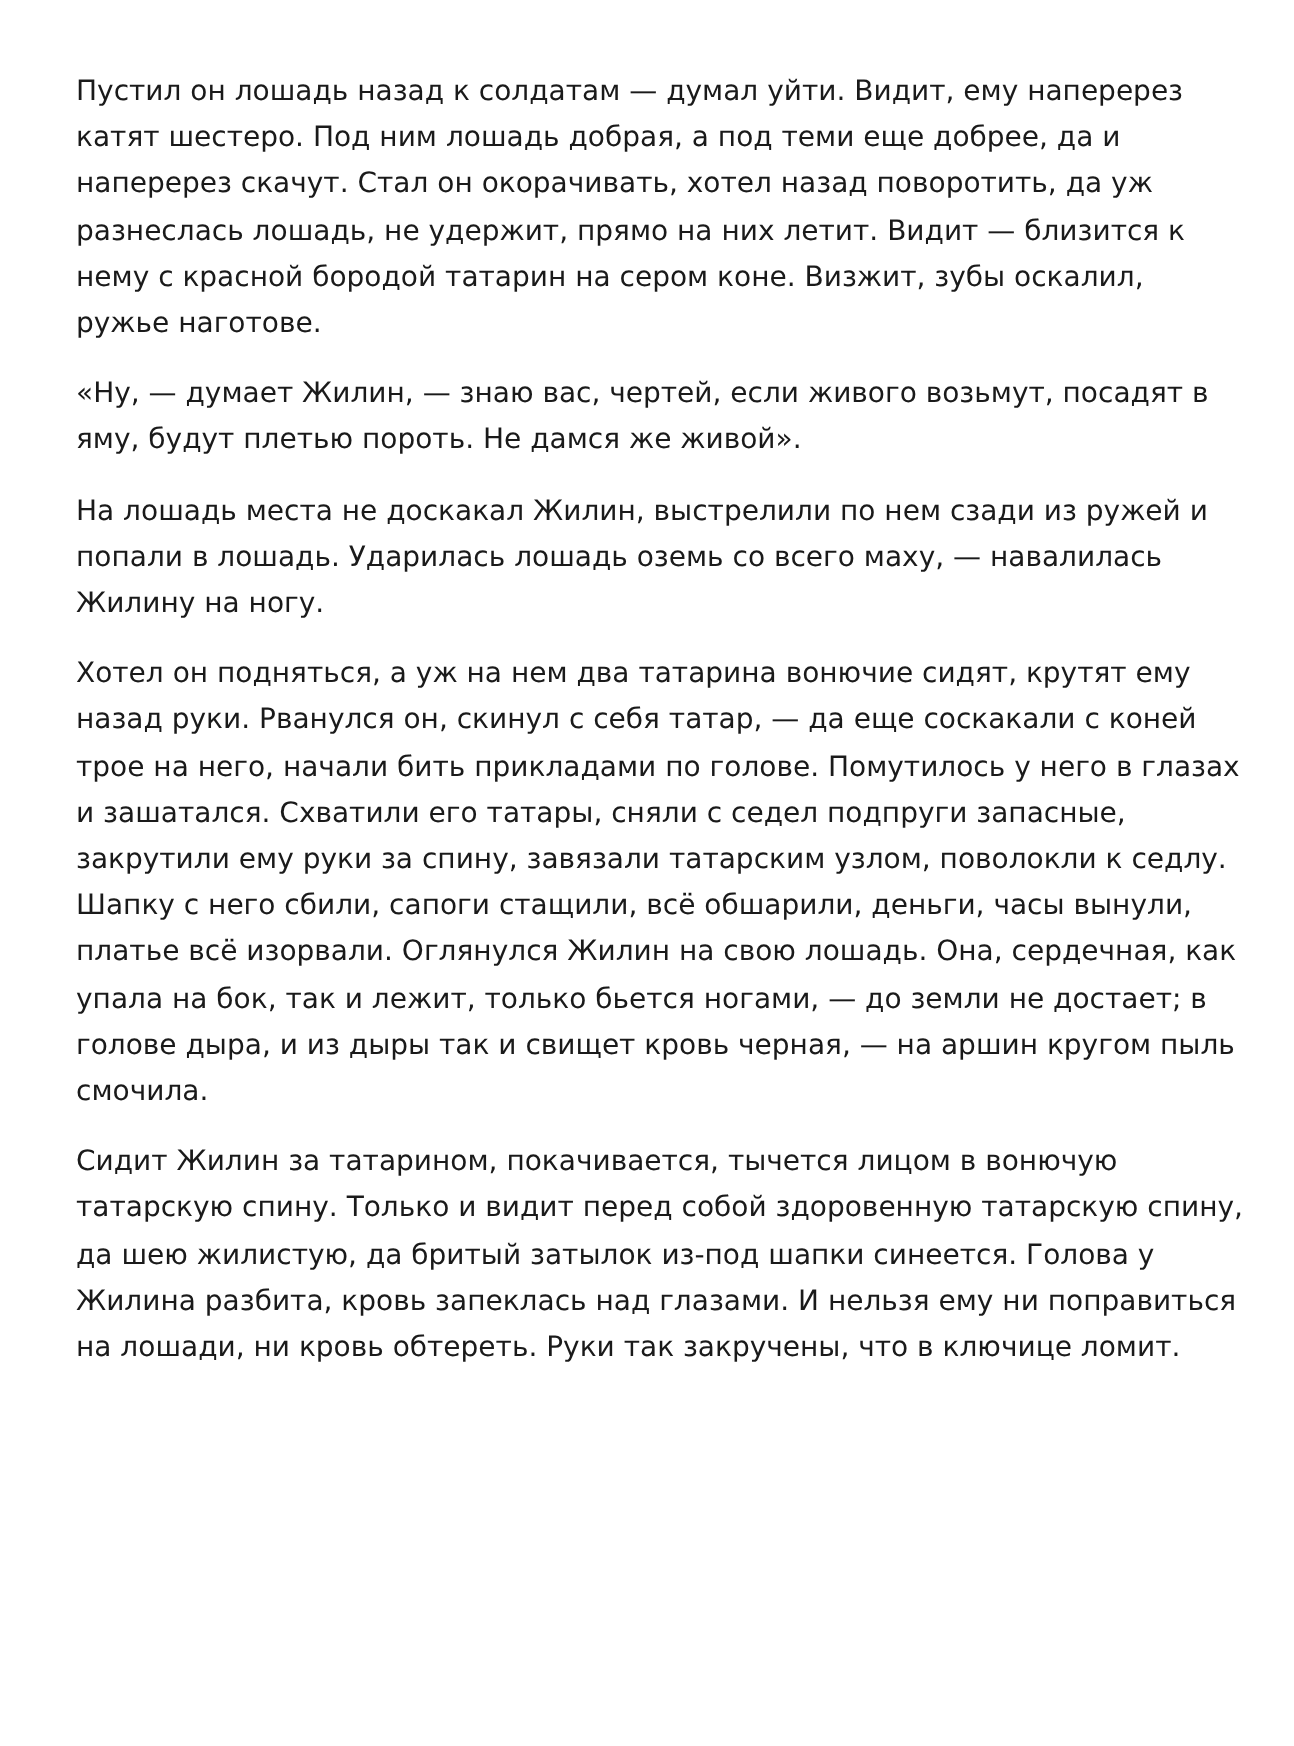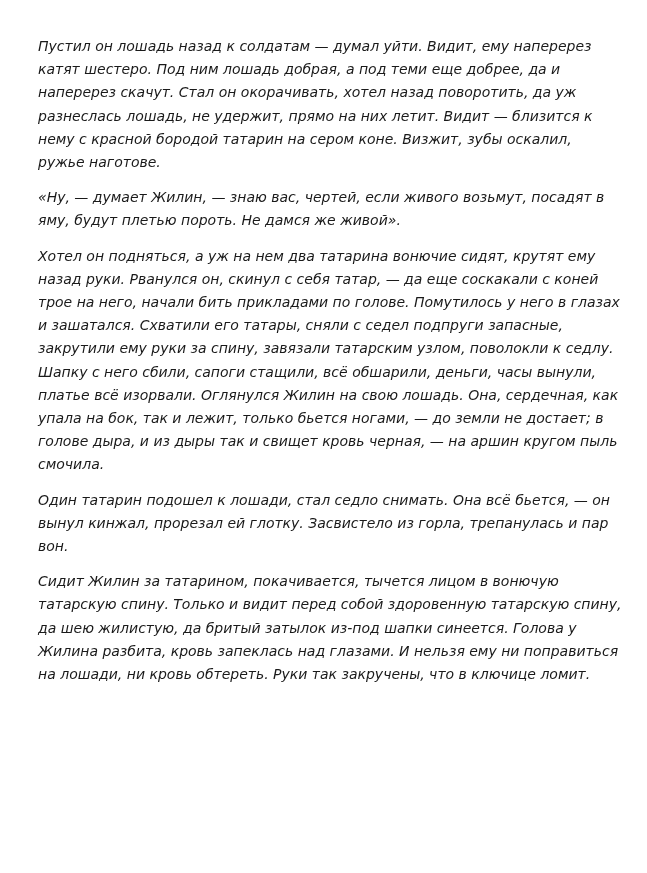--- a/index.html
+++ b/index.html
@@ -19,26 +19,25 @@
       top: 35px;
       width: 584px;
       font-family: "DejaVu Sans", sans-serif;
       font-size: 14px;
       line-height: 23.2px;
       color: #1a1a1a;
     }
     .page p {
       margin: 0 0 12px 0;
       padding: 0;
-      font-style: italic;
     }
   </style>
 </head>
 <body>
 
 <div class="page">
   <p>Пустил он лошадь назад к солдатам — думал уйти. Видит, ему наперерез катят шестеро. Под ним лошадь добрая, а под теми еще добрее, да и наперерез скачут. Стал он окорачивать, хотел назад поворотить, да уж разнеслась лошадь, не удержит, прямо на них летит. Видит — близится к нему с красной бородой татарин на сером коне. Визжит, зубы оскалил, ружье наготове.</p>
   <p>«Ну, — думает Жилин, — знаю вас, чертей, если живого возьмут, посадят в яму, будут плетью пороть. Не дамся же живой».</p>
+  <p>На лошадь места не доскакал Жилин, выстрелили по нем сзади из ружей и попали в лошадь. Ударилась лошадь оземь со всего маху, — навалилась Жилину на ногу.</p>
   <p>Хотел он подняться, а уж на нем два татарина вонючие сидят, крутят ему назад руки. Рванулся он, скинул с себя татар, — да еще соскакали с коней трое на него, начали бить прикладами по голове. Помутилось у него в глазах и зашатался. Схватили его татары, сняли с седел подпруги запасные, закрутили ему руки за спину, завязали татарским узлом, поволокли к седлу. Шапку с него сбили, сапоги стащили, всё обшарили, деньги, часы вынули, платье всё изорвали. Оглянулся Жилин на свою лошадь. Она, сердечная, как упала на бок, так и лежит, только бьется ногами, — до земли не достает; в голове дыра, и из дыры так и свищет кровь черная, — на аршин кругом пыль смочила.</p>
-  <p>Один татарин подошел к лошади, стал седло снимать. Она всё бьется, — он вынул кинжал, прорезал ей глотку. Засвистело из горла, трепанулась и пар вон.</p>
   <p>Сидит Жилин за татарином, покачивается, тычется лицом в вонючую татарскую спину. Только и видит перед собой здоровенную татарскую спину, да шею жилистую, да бритый затылок из-под шапки синеется. Голова у Жилина разбита, кровь запеклась над глазами. И нельзя ему ни поправиться на лошади, ни кровь обтереть. Руки так закручены, что в ключице ломит.</p>
 
 </div>
 
 </body></html>

